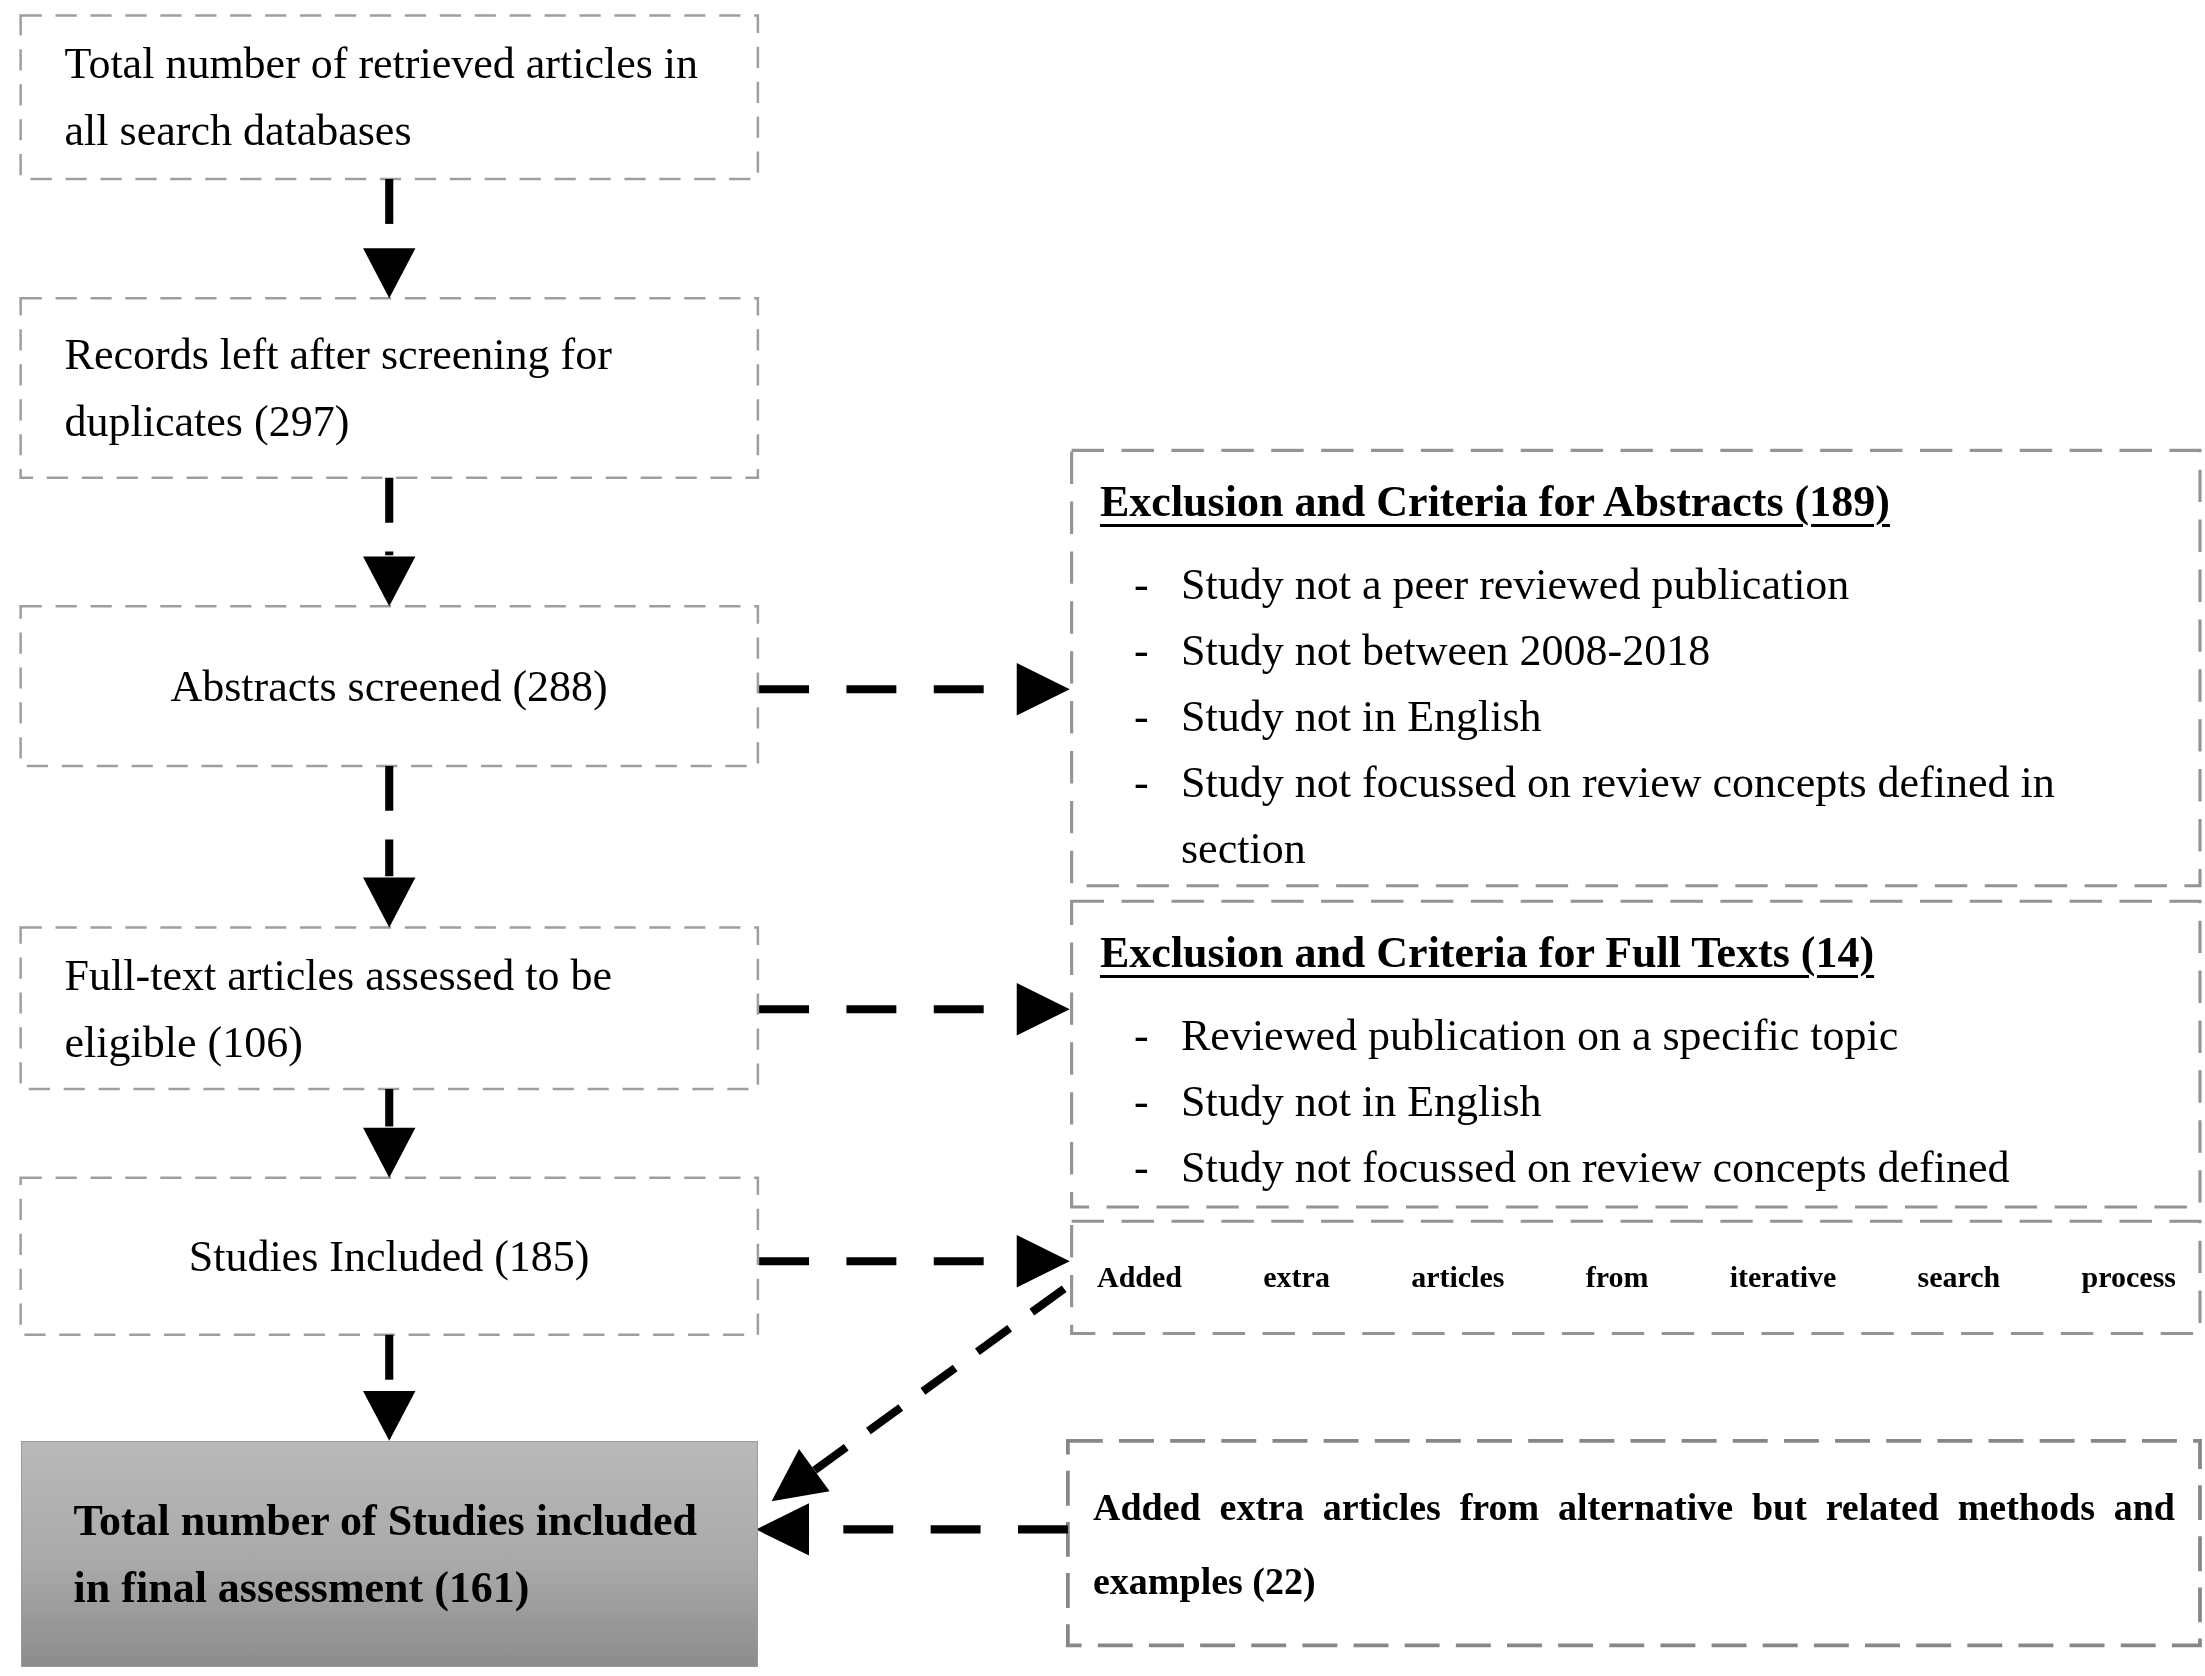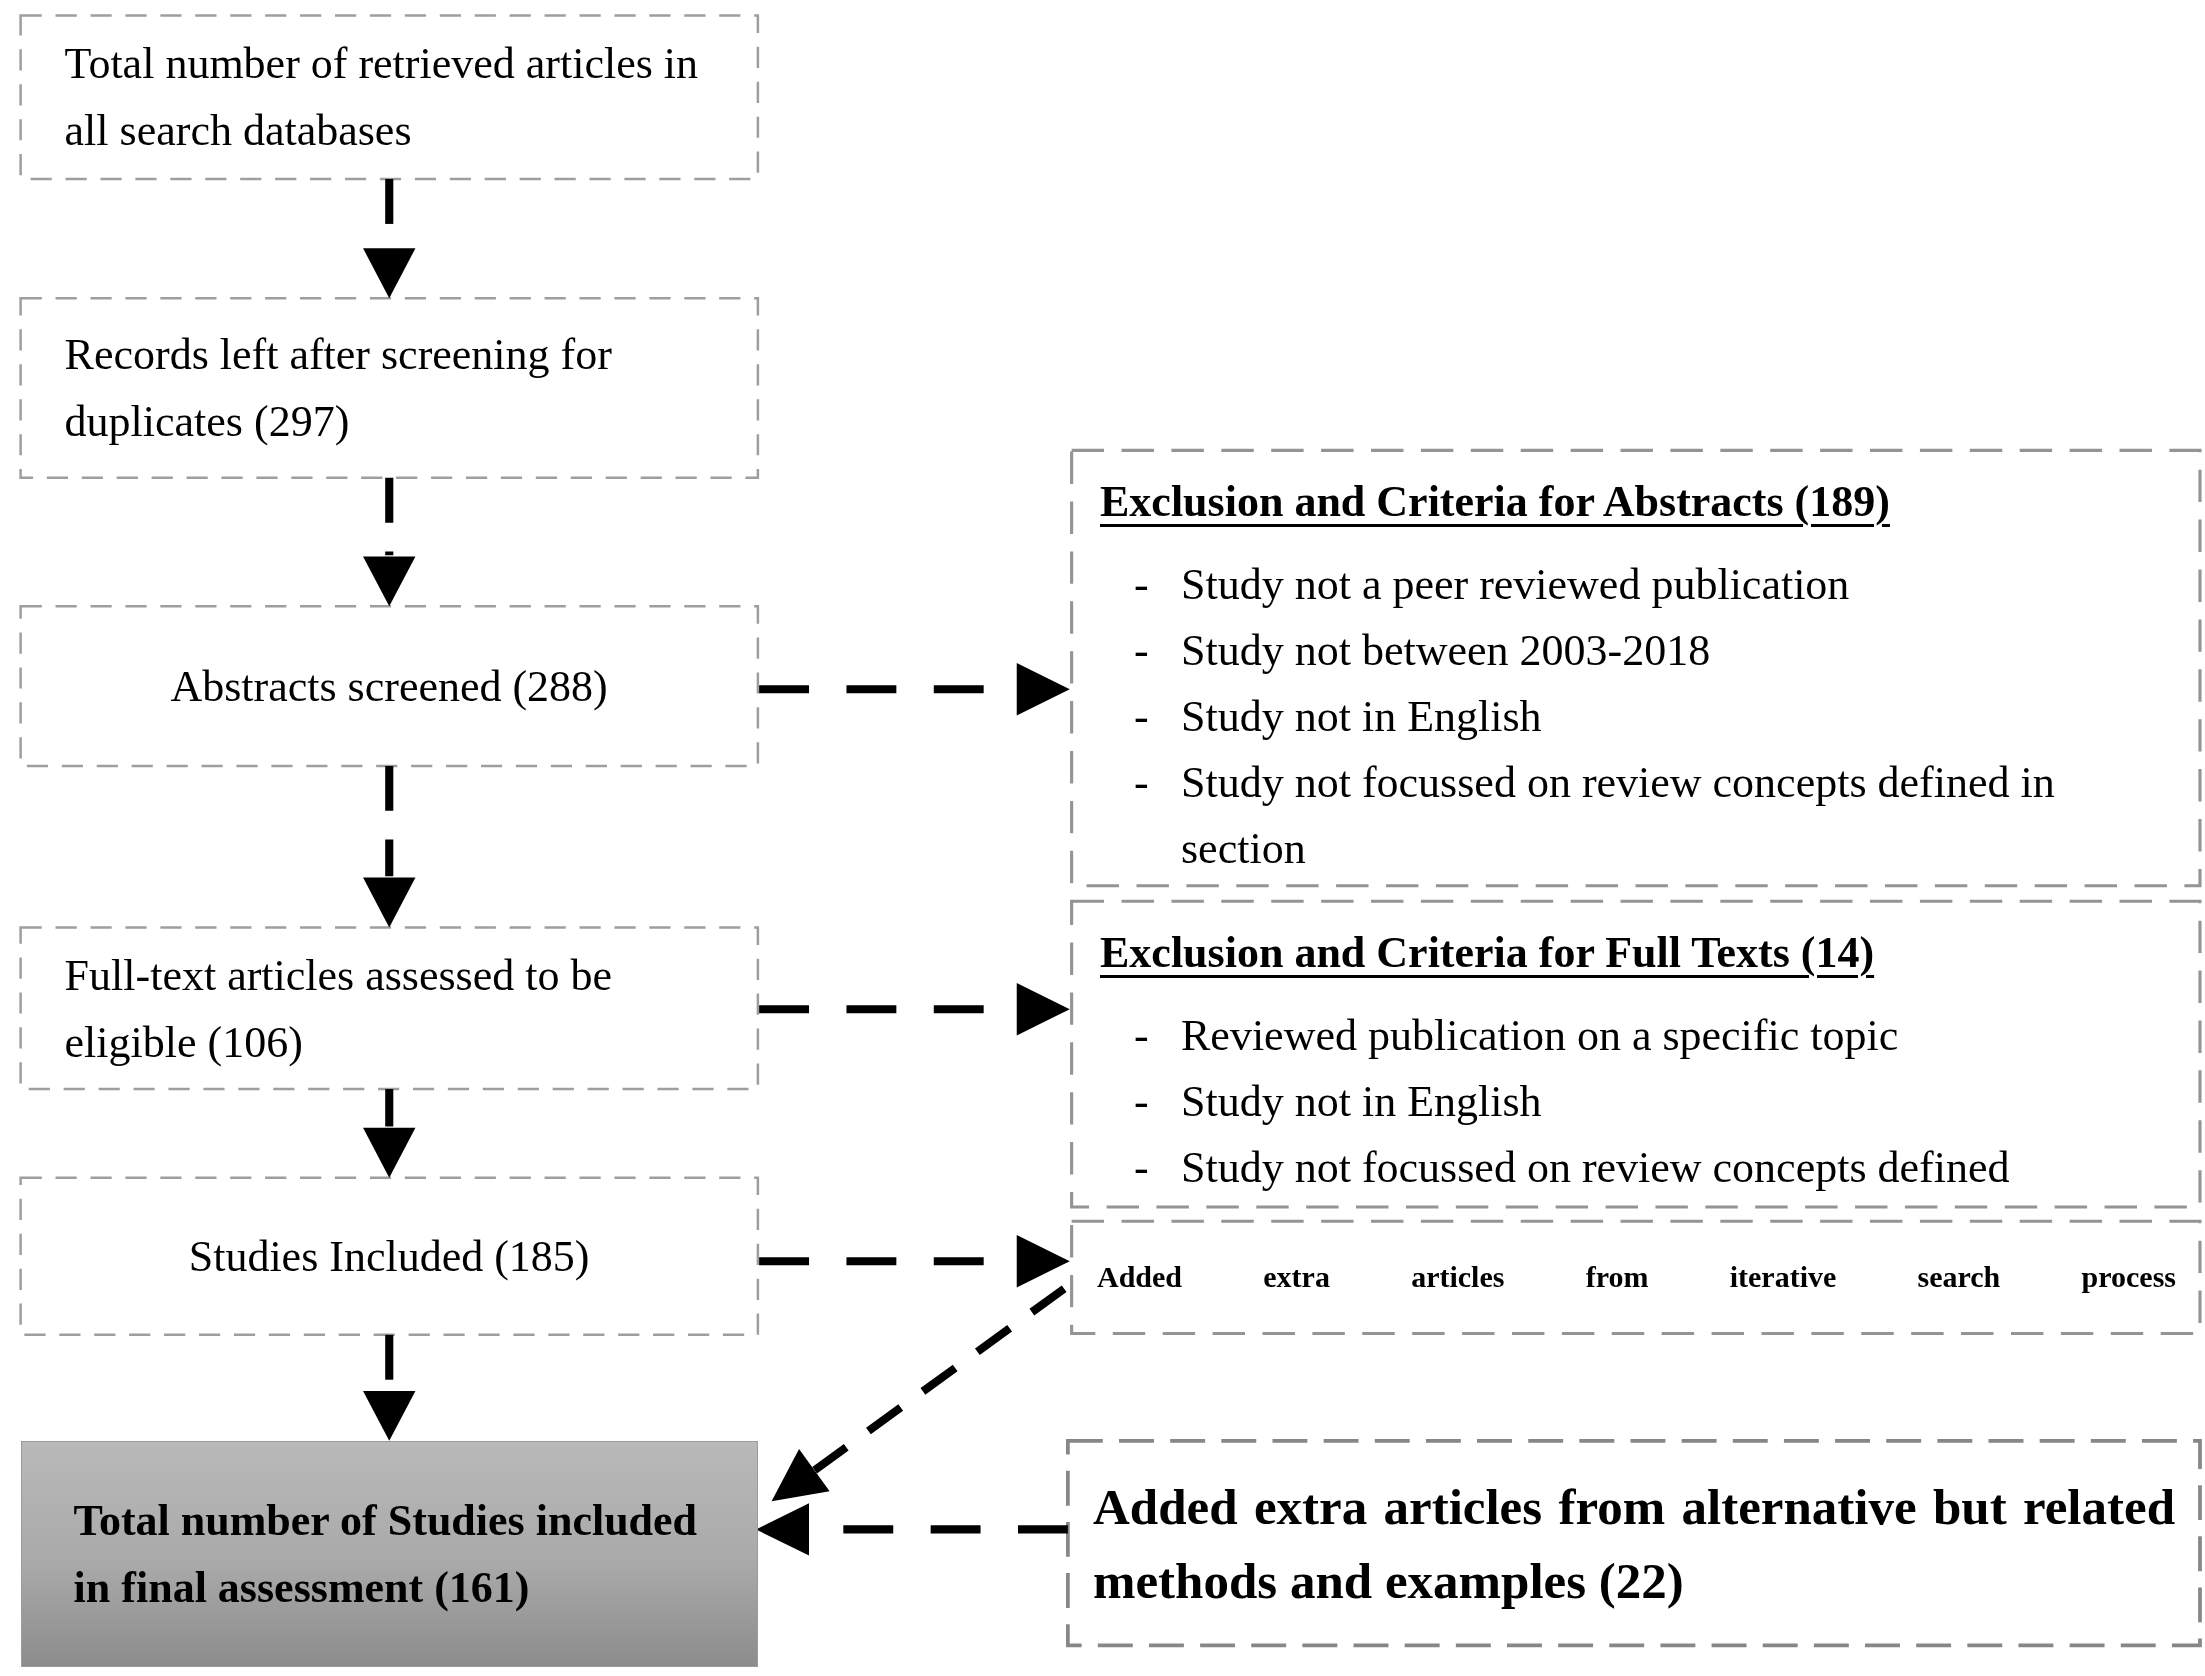--- a/index.html
+++ b/index.html
@@ -51,21 +51,21 @@
     padding:0 25px;
   }
   .just-box > span{
     display:block;width:100%;
   }
   .one-line-just{
     font-size:30px;font-weight:bold;
     text-align:justify;text-align-last:justify;
   }
   .two-line-just{
-    font-size:51px;font-weight:bold;line-height:74px;
+    font-size:38px;font-weight:bold;line-height:74px;
     text-align:justify;
   }
 </style>
 </head>
 <body>
 
 <svg id="arrow-layer" viewBox="0 0 3535 2687" xmlns="http://www.w3.org/2000/svg">
 
   <rect x="33" y="25" width="1182" height="262" fill="none" stroke="#9e9e9e" stroke-width="4" stroke-dasharray="34 22"></rect>
   <rect x="33" y="478" width="1182" height="288" fill="none" stroke="#9e9e9e" stroke-width="4" stroke-dasharray="34 22"></rect>
@@ -116,21 +116,21 @@
 <div class="box final-box">Total number of Studies included in final assessment (161)</div>
 
 <div class="rbox" style="top:450px;height:435px;padding:18.7px 34px 0 28px;">
   <div class="excl-title">Exclusion and Criteria for Abstracts (189)</div>
   <div class="bullet-row">
     <span class="bullet-dash">-</span>
     <span class="bullet-text">Study not a peer reviewed publication</span>
   </div>
   <div class="bullet-row">
     <span class="bullet-dash">-</span>
-    <span class="bullet-text">Study not between 2003-2018</span>
+    <span class="bullet-text">Study not between 2008-2018</span>
   </div>
   <div class="bullet-row">
     <span class="bullet-dash">-</span>
     <span class="bullet-text">Study not in English</span>
   </div>
   <div class="bullet-row">
     <span class="bullet-dash">-</span>
     <span class="bullet-text">Study not focussed on review concepts defined in section</span>
   </div>
 </div>

